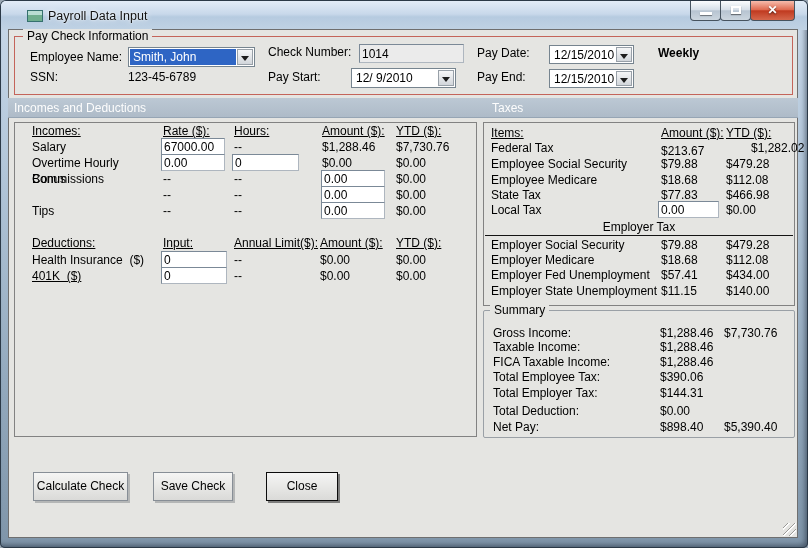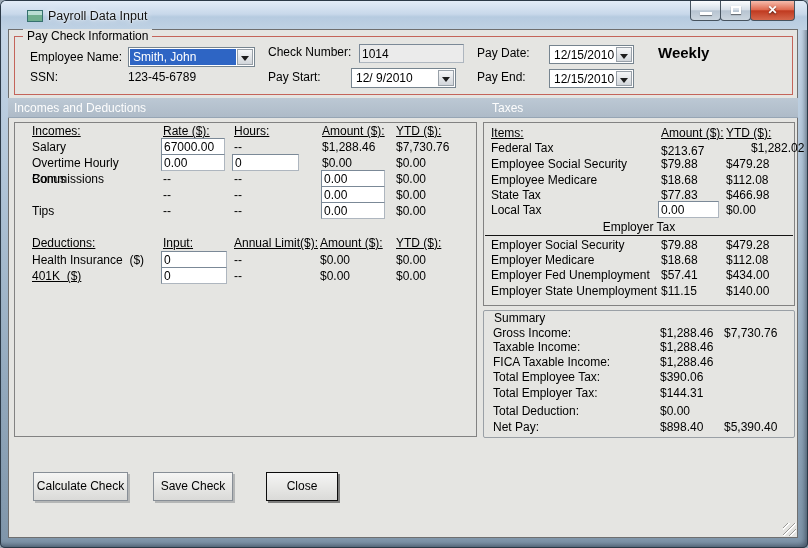--- a/index.html
+++ b/index.html
@@ -112,21 +112,21 @@
         <i class="arr"></i>
       </span>
   </div>
   <span class="t" style="left:477px;top:70px;">Pay End:</span>
   <div class="combo" style="left:549px;top:69px;width:85px;height:19px;">
     <span class="sel">12/15/2010</span>
     <span class="cbtn">
         <i class="arr"></i>
       </span>
   </div>
-  <span class="t b" style="left:658px;top:46px;font-size:15px;">Weekly</span>
+  <span class="t b" style="left:658px;top:46px;font-size:12px;">Weekly</span>
 
   <div class="secbar">
     <span class="t" style="left:6px;">Incomes and Deductions</span>
     <span class="t" style="left:484px;">Taxes</span>
   </div>
 
   <div class="panel" style="left:14px;top:122px;width:463px;height:315px;"></div>
 
   <span class="t hd" style="left:32px;top:124px;">Incomes:</span>
   <span class="t hd" style="left:163px;top:124px;">Rate ($):</span>
@@ -222,21 +222,21 @@
 
   <span class="t" style="left:491px;top:268px;">Employer Fed Unemployment</span>
   <span class="t" style="left:661px;top:268px;">$57.41</span>
   <span class="t" style="left:726px;top:268px;">$434.00</span>
 
   <span class="t" style="left:491px;top:284px;">Employer State Unemployment</span>
   <span class="t" style="left:661px;top:284px;">$11.15</span>
   <span class="t" style="left:726px;top:284px;">$140.00</span>
 
   <div class="gb gray" style="left:483px;top:310px;width:312px;height:128px;">
-    <span class="leg" style="left:6px;top:-8px;margin-top:8px;">Summary</span>
+    <span class="leg" style="left:6px;top:-8px;">Summary</span>
   </div>
 
   <span class="t" style="left:493px;top:326px;">Gross Income:</span>
   <span class="t" style="left:660px;top:326px;">$1,288.46</span>
   <span class="t" style="left:724px;top:326px;">$7,730.76</span>
 
   <span class="t" style="left:493px;top:340px;">Taxable Income:</span>
   <span class="t" style="left:660px;top:340px;">$1,288.46</span>
 
   <span class="t" style="left:493px;top:355px;">FICA Taxable Income:</span>

